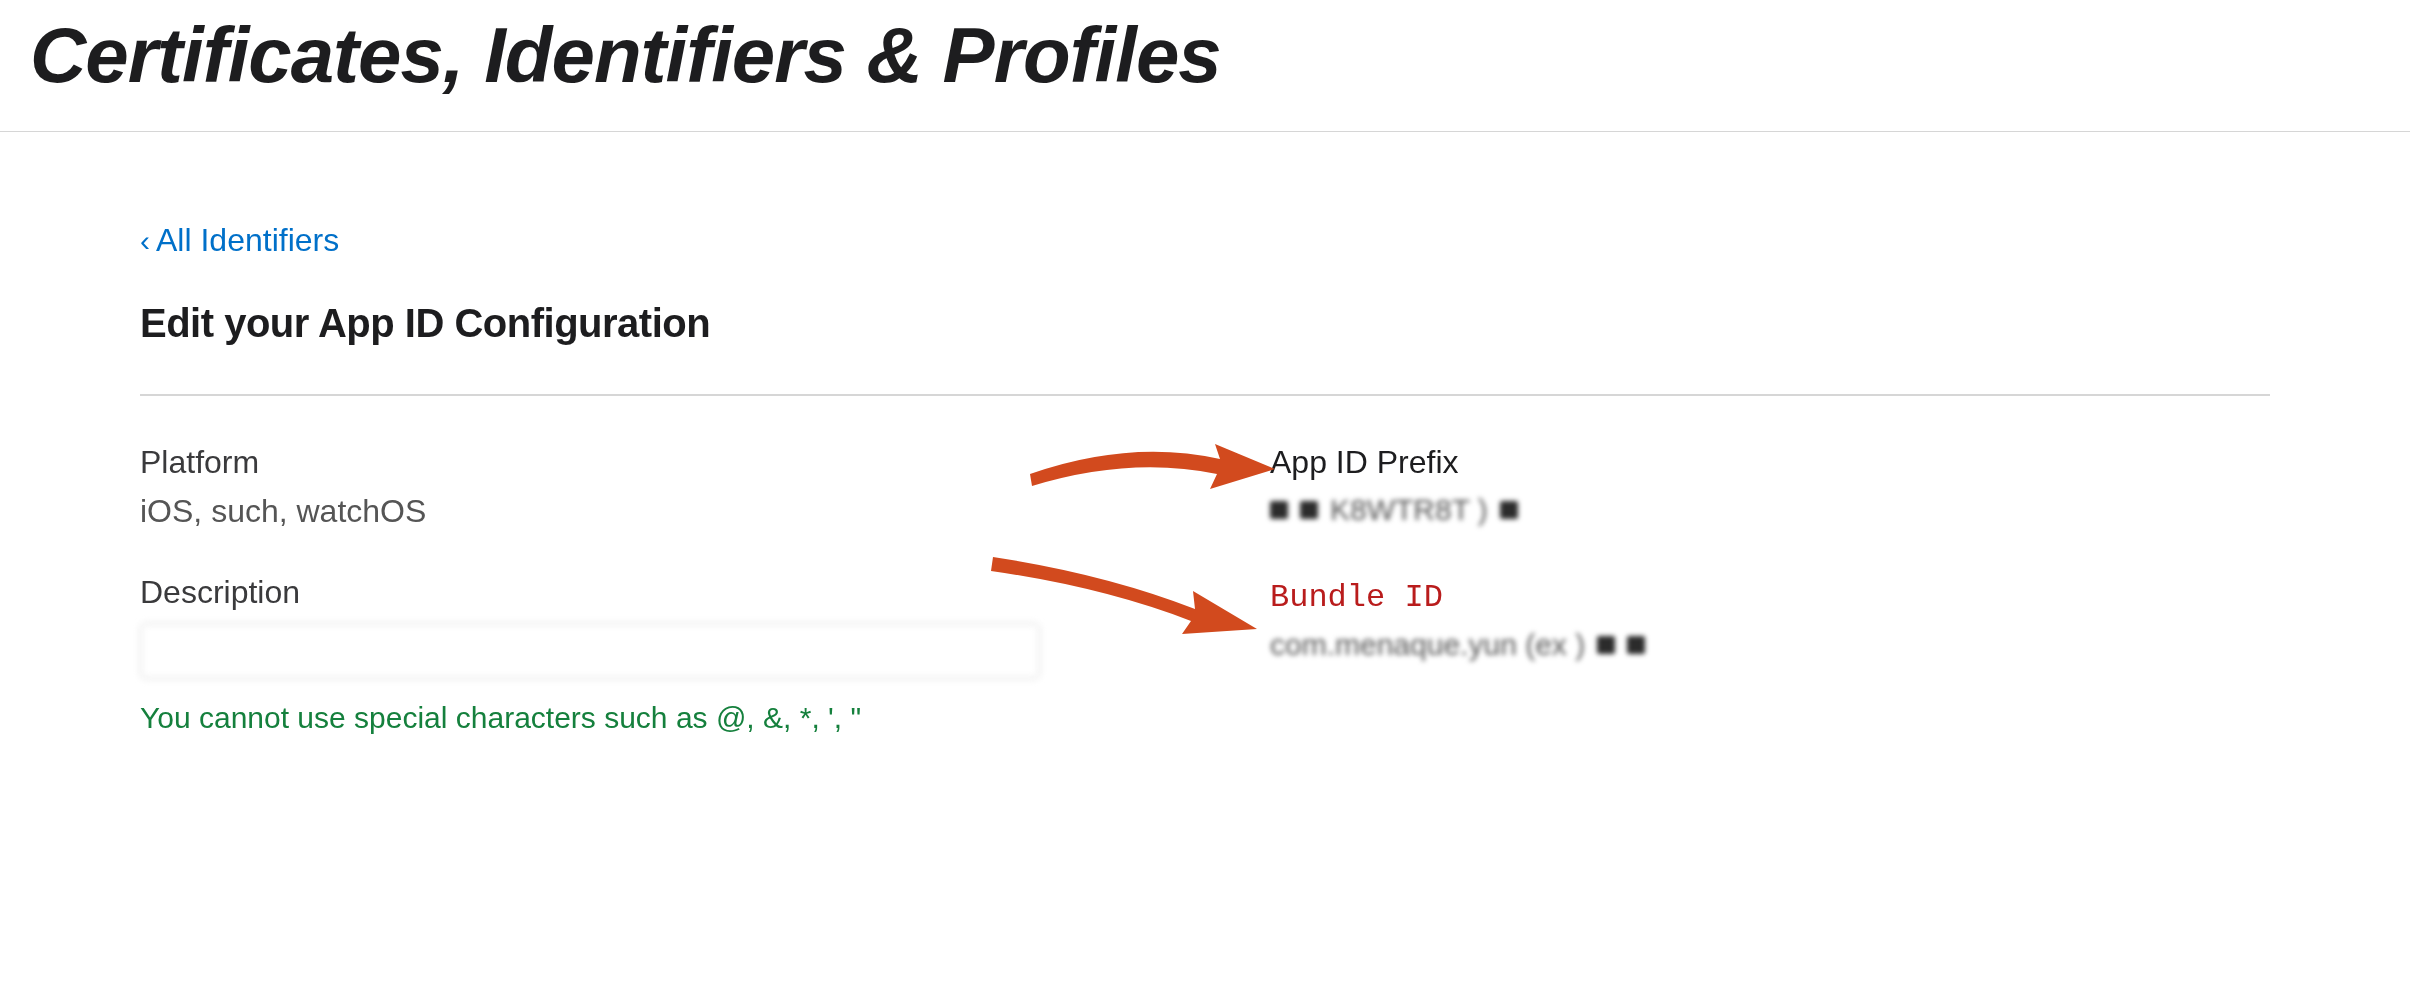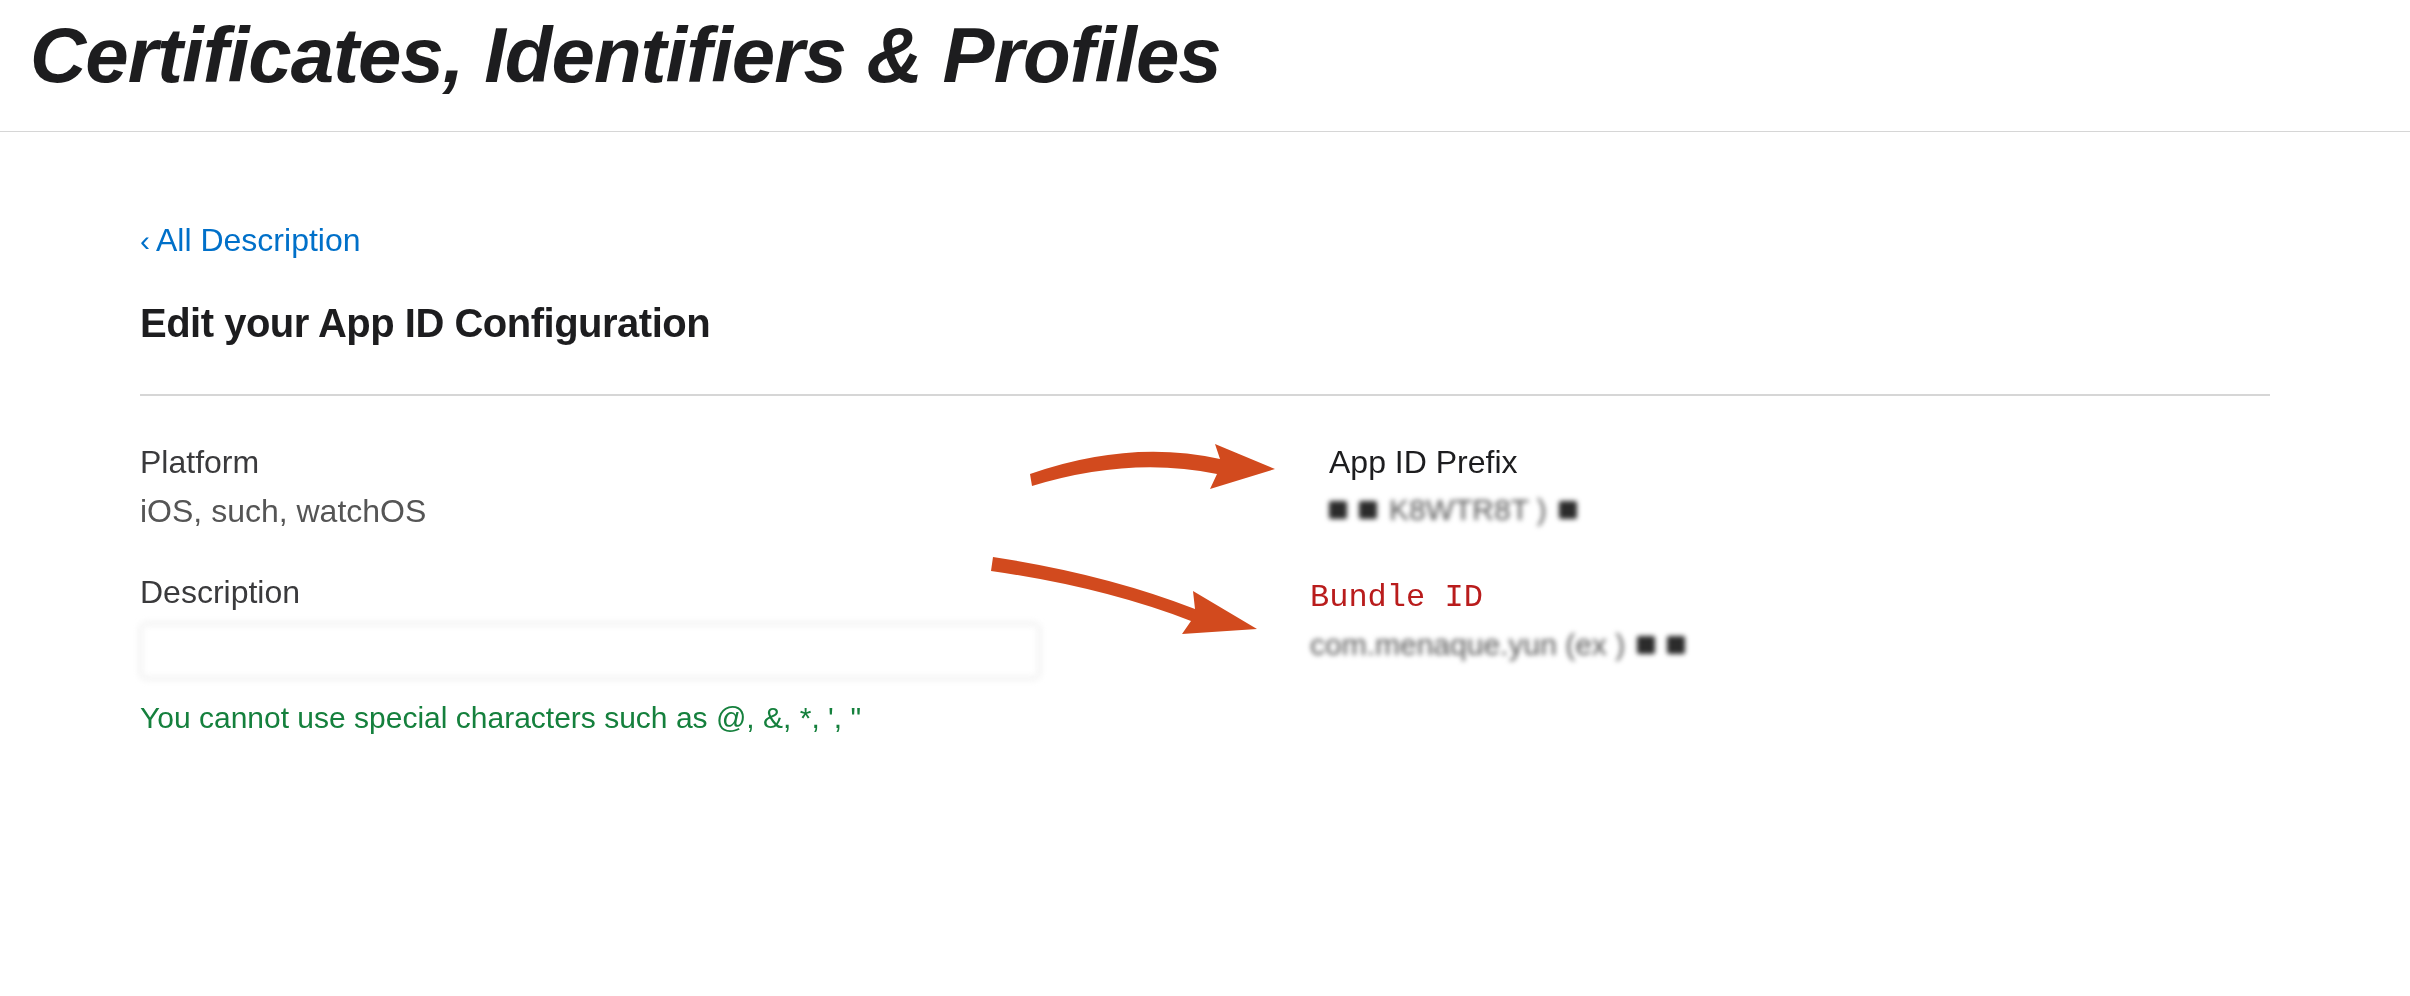--- a/index.html
+++ b/index.html
@@ -48,21 +48,20 @@
     margin-bottom: 48px;
   }
   .section-rule {
     height: 2px;
     background: #d6d6d6;
     width: 100%;
     margin-bottom: 48px;
   }
   .columns {
     display: flex;
-    gap: 40px;
     position: relative;
   }
   .col-left {
     flex: 0 0 900px;
   }
   .col-right {
     flex: 1;
     padding-left: 230px;
   }
   .field-block { margin-bottom: 44px; }
@@ -118,42 +117,42 @@
 </head>
 <body>
 
 <h1 class="page-title">Certificates, Identifiers &amp; Profiles</h1>
 <div class="hr"></div>
 
 <div class="content">
 
   <a href="#" class="back-link">
     <span class="back-caret">‹</span>
-    <span>All Description</span>
+    <span>All Identifiers</span>
   </a>
 
   <h2 class="section-heading">Edit your App ID Configuration</h2>
   <div class="section-rule"></div>
 
   <div class="columns">
 
     <div class="col-left">
       <div class="field-block">
         <div class="field-label">Platform</div>
         <div class="field-value">iOS, such, watchOS</div>
       </div>
       <div class="field-block">
         <div class="field-label">Description</div>
         <input type="text" class="text-input" value="" style="">
         <div class="helper-text">You cannot use special characters such as @, &amp;, *, ', "</div>
       </div>
     </div>
 
     <div class="col-right">
-      <div class="field-block" style="margin-bottom:52px;margin-left:19px;">
+      <div class="field-block" style="margin-bottom:52px;">
         <div class="field-label" style="color:#1d1d1f;">App ID Prefix</div>
         <div class="redacted-line">
           <span class="redacted-block" style="width:18px;height:18px;"></span>
           <span class="redacted-block" style="width:18px;height:18px;"></span>
           <span>K8WTR8T        )</span>
           <span class="redacted-block" style="width:18px;height:18px;"></span>
         </div>
       </div>
       <div class="field-block">
         <div class="field-label" style="color:#b91c1c;font-family:Liberation Mono, monospace;">Bundle ID</div>

